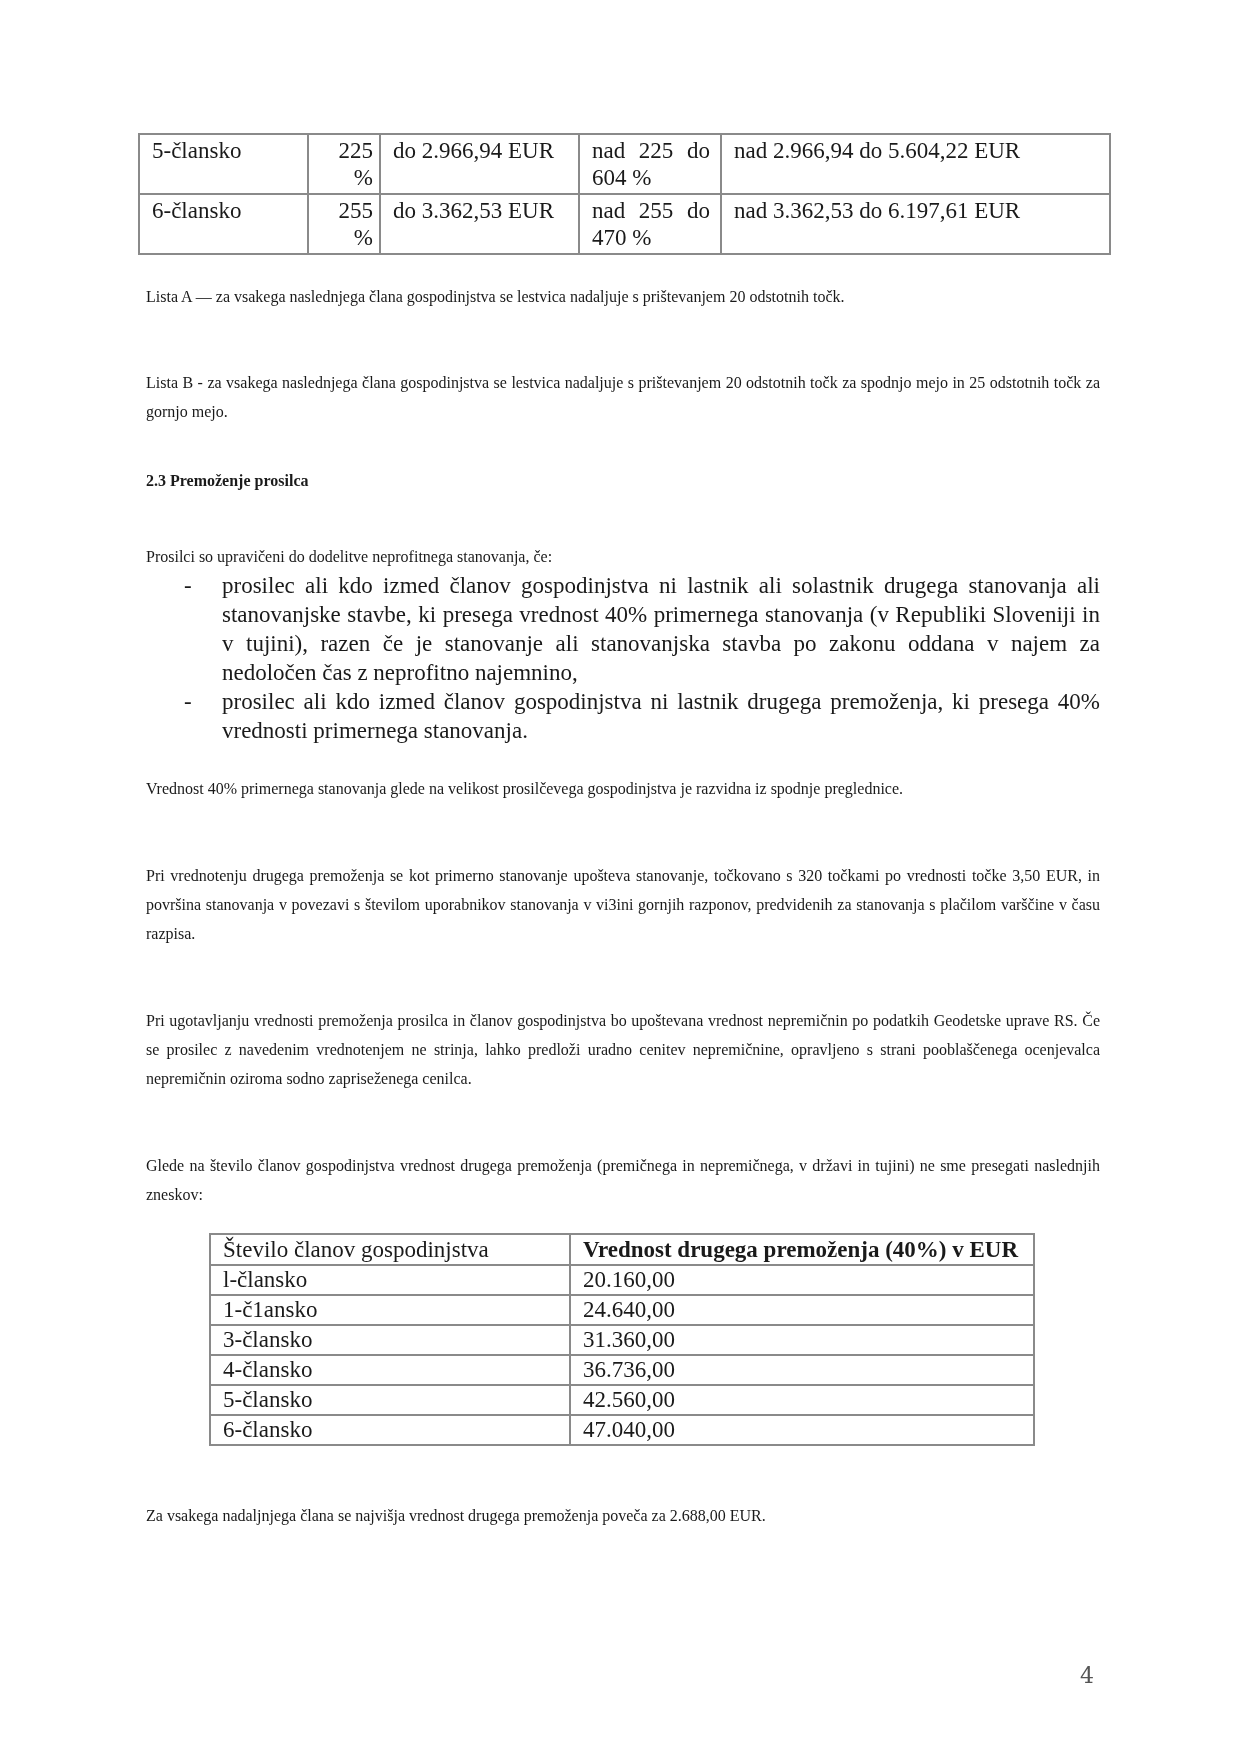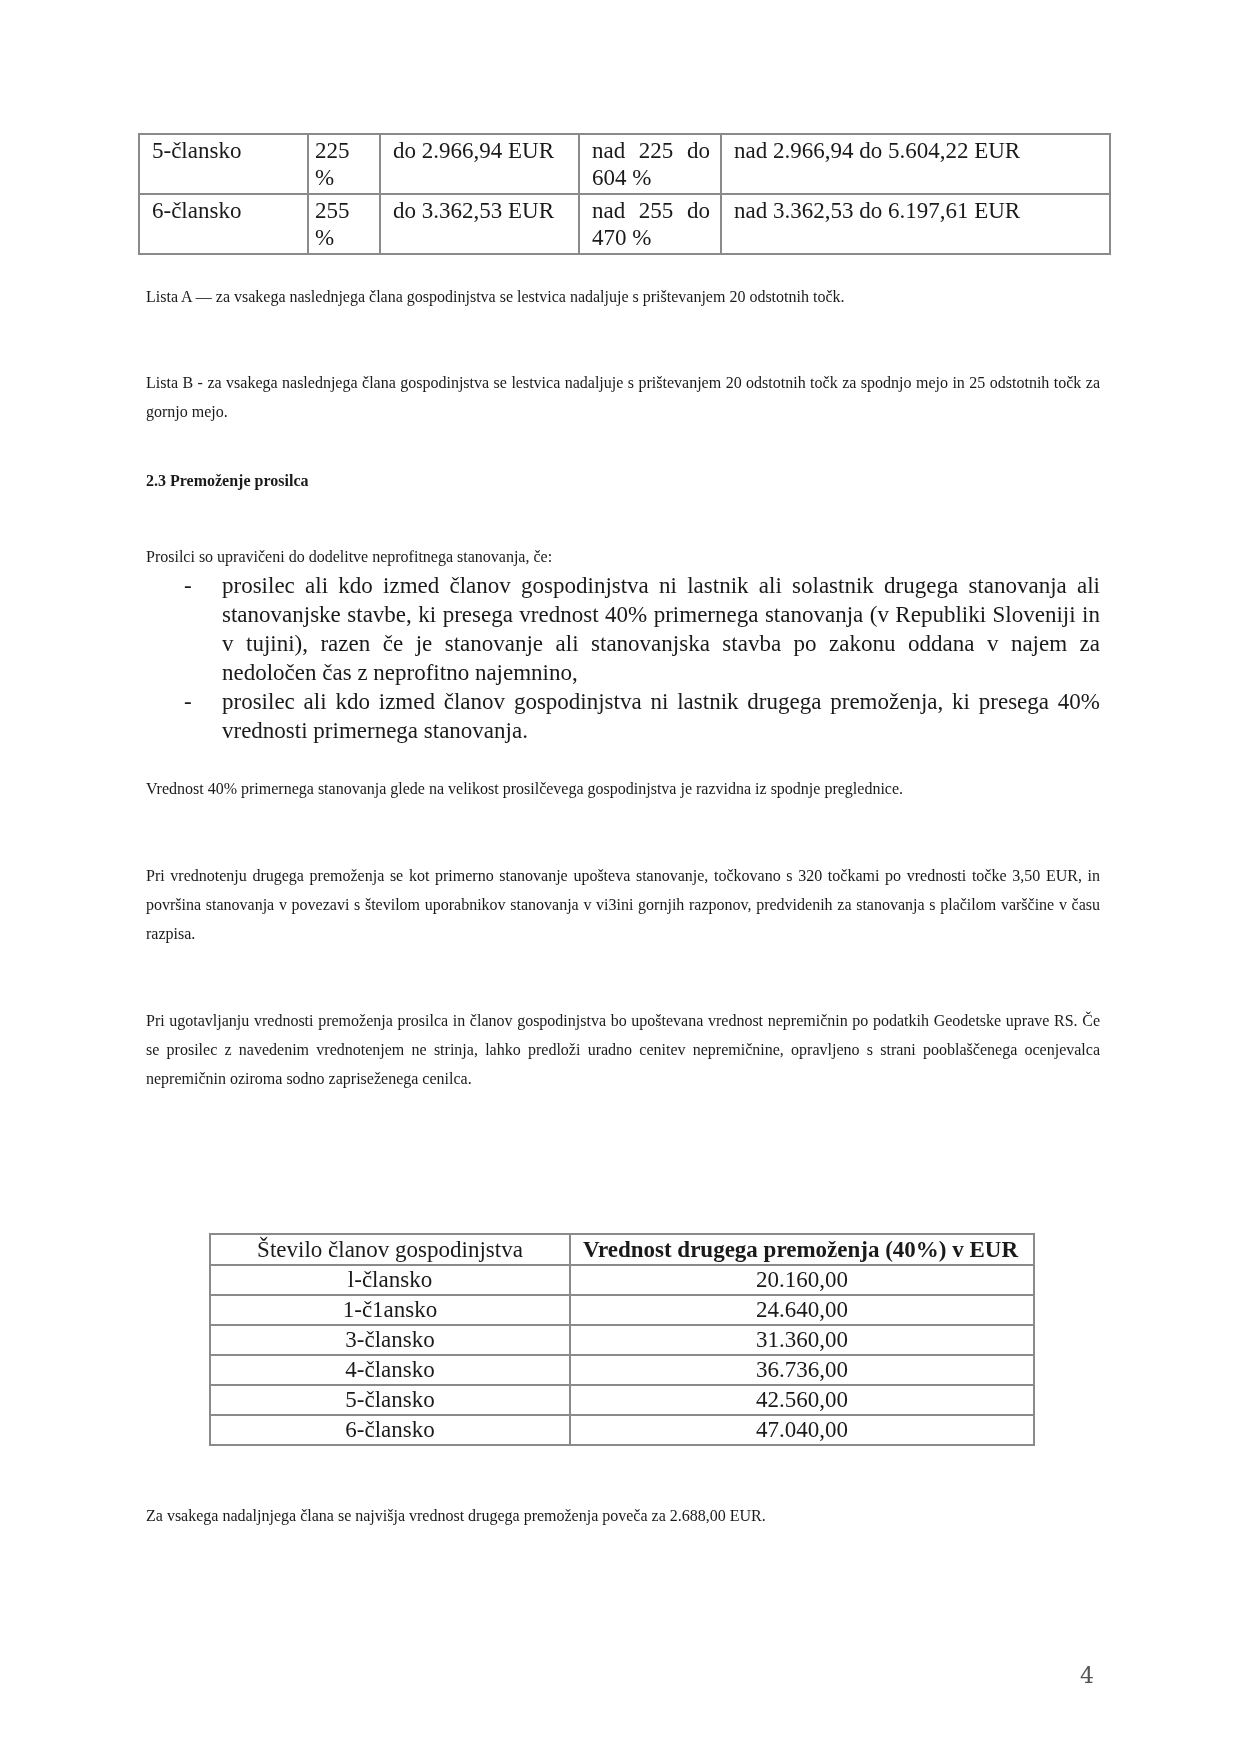--- a/index.html
+++ b/index.html
@@ -30,21 +30,21 @@
       border-collapse: collapse;
       font-size: 23px;
       line-height: 27px;
     }
     table.income td {
       border: 2px solid #8a8a8a;
       vertical-align: top;
       padding: 2px 10px 2px 12px;
     }
     table.income td.c1 { width: 145px; }
-    table.income td.c2 { width: 58px; text-align: left; padding-right: 6px; padding-left: 6px; }
+    table.income td.c2 { width: 58px; text-align: right; padding-right: 6px; padding-left: 6px; }
     table.income td.c3 { width: 175px; }
     table.income td.c4 { width: 118px; text-align: justify; text-align-last: left; }
     table.income td.c4 .nad-line { display: flex; justify-content: space-between; }
     table.income td.c5 { }
 
     p.para {
       position: absolute;
       left: 146px;
       width: 954px;
       margin: 0;
@@ -91,21 +91,21 @@
       width: 826px;
       border-collapse: collapse;
       font-size: 23px;
       line-height: 29px;
     }
     table.assets td, table.assets th {
       border: 2px solid #8a8a8a;
       vertical-align: top;
       padding: 0 12px;
       font-weight: normal;
-      text-align: center;
+      text-align: left;
     }
     table.assets th.h1 { width: 334px; }
     table.assets th.h2 { font-weight: bold; text-align: justify; }
     table.assets td { line-height: 28px; }
 
     .page-number {
       position: absolute;
       left: 1080px;
       top: 1663px;
       font-size: 22px;
@@ -165,20 +165,21 @@
     </li>
     <li>
       <span class="dash">-</span>
       <span>prosilec ali kdo izmed članov gospodinjstva ni lastnik drugega premoženja, ki presega 40% vrednosti primernega stanovanja.</span>
     </li>
   </ul>
 
   <p class="para" style="top: 774px;">Vrednost 40% primernega stanovanja glede na velikost prosilčevega gospodinjstva je razvidna iz spodnje preglednice.</p>
   <p class="para" style="top: 861px;">Pri vrednotenju drugega premoženja se kot primerno stanovanje upošteva stanovanje, točkovano s 320 točkami po vrednosti točke 3,50 EUR, in površina stanovanja v povezavi s številom uporabnikov stanovanja v vi3ini gornjih razponov, predvidenih za stanovanja s plačilom varščine v času razpisa.</p>
   <p class="para" style="top: 1006px;">Pri ugotavljanju vrednosti premoženja prosilca in članov gospodinjstva bo upoštevana vrednost nepremičnin po podatkih Geodetske uprave RS. Če se prosilec z navedenim vrednotenjem ne strinja, lahko predloži uradno cenitev nepremičnine, opravljeno s strani pooblaščenega ocenjevalca nepremičnin oziroma sodno zapriseženega cenilca.</p>
+  <p class="para" style="top: 1151px;">Glede na število članov gospodinjstva vrednost drugega premoženja (premičnega in nepremičnega, v državi in tujini) ne sme presegati naslednjih zneskov:</p>
 
   <table class="assets">
     <thead>
       <tr>
         <th class="h1">Število članov gospodinjstva</th>
         <th class="h2">Vrednost drugega premoženja (40%) v EUR</th>
       </tr>
     </thead>
     <tbody>
       <tr>

